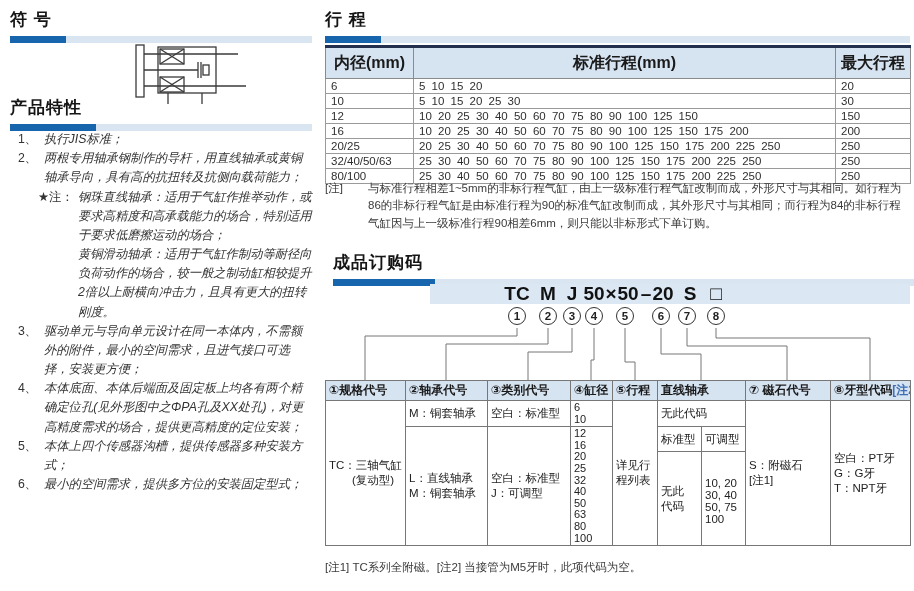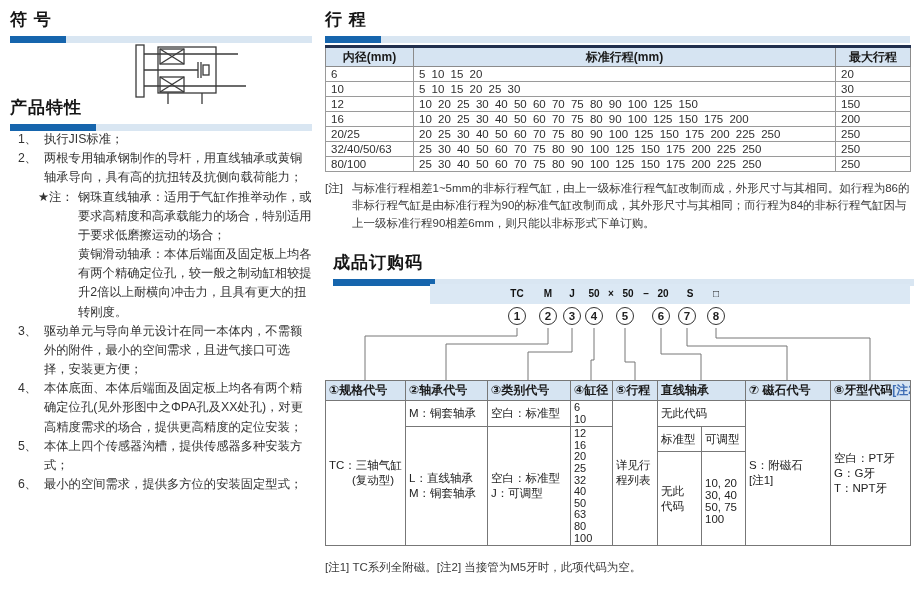--- a/index.html
+++ b/index.html
@@ -19,45 +19,45 @@
   #left-col  { position:absolute; left:10px;  top:8px; width:302px; }
   #right-col { position:absolute; left:325px; top:8px; width:585px; }
 
   
   #symbol-head   { position:absolute; left:0; top:0; width:302px; }
   #symbol-svg    { position:absolute; left:118px; top:32px; }
   #features-head { position:absolute; left:0; top:88px; width:302px; }
   #features-list { position:absolute; left:8px; top:122px; width:294px; }
   .feat { display:flex; font-size:12.3px; line-height:1.56; color:#333; }
   .feat .mk { width:26px; flex:none; }
-  .feat .tx { flex:1; }
+  .feat .tx { flex:1;font-style:italic; }
   .feat.sub { margin-left:20px; }
   .feat.sub .mk { width:40px; }
 
   
   #stroke-head { position:absolute; left:0; top:0; width:585px; }
   #stroke-table-wrap { position:absolute; left:0; top:37px; width:585px; }
   table.stroke { border-collapse:collapse; table-layout:fixed; width:585px;
                  font-size:11.5px; color:#2f2f2f; border-top:3px solid #22304e; }
-  .stroke th { background:#d6e4f2; font-weight:bold; height:20px;
-               border:1px solid #8b8b8b; text-align:center; font-size:12px; color:#1a1a1a;}
+  .stroke th { background:#d6e4f2; font-weight:bold; height:32px;
+               border:1px solid #8b8b8b; text-align:center; font-size:16px; color:#1a1a1a;}
   .stroke td { border:1px solid #9a9a9a; height:15px; padding:0 5px;
                word-spacing:3px; text-align:left; white-space:nowrap; overflow:hidden; }
 
   #stroke-note { position:absolute; left:0; top:172px; width:585px;
                  display:flex; font-size:11.5px; line-height:1.5; color:#3a3a3a; }
   #stroke-note .mk { width:27px; flex:none; }
-  #stroke-note .tx { flex:1; }
+  #stroke-note .tx { flex:1;margin-left:16px; }
 
   #order-head { position:absolute; left:8px; top:243px; width:585px; }
   #order-area { position:absolute; left:0; top:276px; width:585px; height:308px; }
 
   .code-strip { position:absolute; left:105px; top:0; width:480px; height:20px; background:#dbe8f4; }
   .code-part  { position:absolute; top:0; height:20px; line-height:20px;
-                font-weight:bold; font-size:10px; color:#111; transform:translateX(-50%); }
+                font-weight:bold; font-size:19px; color:#111; transform:translateX(-50%); }
   .circle { position:absolute; top:23px; width:18px; height:18px; border:1.5px solid #333;
             border-radius:50%; background:#fff; font-size:11.5px; font-weight:bold;
             color:#222; text-align:center; line-height:16px; transform:translateX(-50%); }
   .connectors { position:absolute; left:0; top:44px; }
 
   table.order { position:absolute; left:0; top:96px; border-collapse:collapse;
                 table-layout:fixed; width:585px; font-size:11.5px; color:#222; }
   .order th, .order td { border:1px solid #777; padding:1px 3px;margin-left:12px; }
   .order th { background:#d6e4f2; font-weight:bold; text-align:left;
               height:20px; font-size:12px; color:#1a1a1a; white-space:nowrap; overflow:hidden;}
@@ -116,21 +116,21 @@
     <div class="feat">
       <span class="mk">2、</span>
       <span class="tx">两根专用轴承钢制作的导杆，用直线轴承或黄铜轴承导向，具有高的抗扭转及抗侧向载荷能力；</span>
     </div>
     <div class="feat sub">
       <span class="mk">★注：</span>
       <span class="tx">钢珠直线轴承：适用于气缸作推举动作，或要求高精度和高承载能力的场合，特别适用于要求低磨擦运动的场合；</span>
     </div>
     <div class="feat sub">
       <span class="mk"></span>
-      <span class="tx">黄铜滑动轴承：本体后端面及固定板上均各有两个精确定位孔，较一般之制动缸相较提升2倍以上耐横向冲击力，且具有更大的扭转刚度。</span>
+      <span class="tx">黄铜滑动轴承：适用于气缸作制动等耐径向负荷动作的场合，较一般之制动缸相较提升2倍以上耐横向冲击力，且具有更大的扭转刚度。</span>
     </div>
     <div class="feat">
       <span class="mk">3、</span>
       <span class="tx">驱动单元与导向单元设计在同一本体内，不需额外的附件，最小的空间需求，且进气接口可选择，安装更方便；</span>
     </div>
     <div class="feat">
       <span class="mk">4、</span>
       <span class="tx">本体底面、本体后端面及固定板上均各有两个精确定位孔(见外形图中之ΦPA孔及XX处孔)，对更高精度需求的场合，提供更高精度的定位安装；</span>
     </div>
     <div class="feat">

